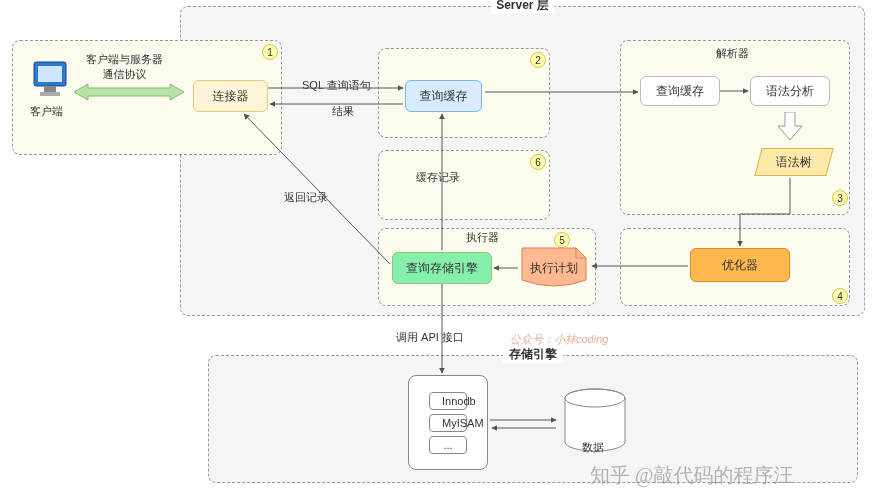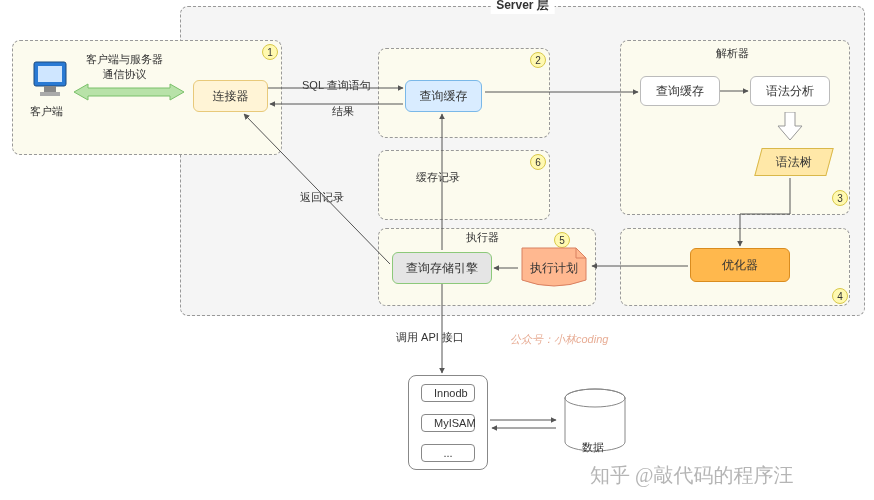--- a/index.html
+++ b/index.html
@@ -7,23 +7,23 @@
   .canvas { position: relative; width: 874px; height: 500px; }
 
   .region { position: absolute; border: 1px dashed #999; border-radius: 8px; background: #fafafa; }
   .region.server { background: #f5f5f5; }
   .region-title { position: absolute; top: -10px; left: 50%; transform: translateX(-50%); background: #fff; padding: 0 6px; font-weight: bold; }
 
   .box { position: absolute; border-radius: 6px; display: flex; align-items: center; justify-content: center; padding: 4px 10px; text-align: center; }
   .box.yellow   { background: #fff4d6; border: 1px solid #e8c97a; }
   .box.blue     { background: #d9ecff; border: 1px solid #7ab8e8; }
   .box.orange   { background: #ffb84d; border: 1px solid #d98c1f; font-family: Liberation Serif, serif; }
-  .box.green    { background: #e5e5e5; border: 1px solid #8cc97a; }
+  .box.green    { background: #86efac; border: 1px solid #8cc97a; }
   .box.white    { background: #fff; border: 1px solid #bbb; }
-  .box.stack    { background: #fff; border: 1px solid #888; border-radius: 8px; flex-direction: column; gap: 12px; padding: 12px; }
+  .box.stack    { background: #fff; border: 1px solid #888; border-radius: 8px; flex-direction: column; gap: 4px; padding: 20px; }
   .stack-item   { border: 1px solid #888; border-radius: 4px; padding: 2px 12px; background: #fff; width: 100%; text-align: center; font-size: 11px; }
 
   .badge { position: absolute; width: 16px; height: 16px; border-radius: 50%; background: #fff9b0; border: 1px solid #d9c84a; font-size: 10px; display: flex; align-items: center; justify-content: center; }
 
   .label { position: absolute; font-size: 11px; background: transparent; white-space: nowrap; }
 
   .doc-icon { position: absolute; }
   .parallelogram { position: absolute; background: #ffe8a8; border: 1px solid #d9b84a; transform: skewX(-15deg); display: flex; align-items: center; justify-content: center; }
   .parallelogram span { transform: skewX(15deg); }
 
@@ -74,21 +74,21 @@
   </svg>
 
   <div class="parallelogram" style="left:758px; top:148px; width:72px; height:28px;">
       <span>语法树</span>
     </div>
   <div class="badge" style="left:832px; top:190px;">3</div>
 
   <div class="region" style="left:378px; top:150px; width:172px; height:70px; background:#fcfbee;"></div>
   <div class="badge" style="left:530px; top:154px;">6</div>
   <div class="label" style="left:416px; top:170px;">缓存记录</div>
-  <div class="label" style="left:300px; top:190px;">返回记录</div>
+  <div class="label" style="left:284px; top:190px;">返回记录</div>
 
   <div class="region" style="left:620px; top:228px; width:230px; height:78px; background:#fcfbee;"></div>
   <div class="box orange" style="left:690px; top:248px; width:100px; height:34px;">优化器</div>
   <div class="badge" style="left:832px; top:288px;">4</div>
 
   <div class="region" style="left:378px; top:228px; width:218px; height:78px; background:#fcfbee;"></div>
   <div class="label" style="left:466px; top:230px;">执行器</div>
   <div class="badge" style="left:554px; top:232px;">5</div>
   <div class="box green" style="left:392px; top:252px; width:100px; height:32px;">查询存储引擎</div>
 
@@ -97,20 +97,23 @@
         <path d="M2 2 H56 L66 12 V34 Q34 46 2 34 Z" fill="#ffb890" stroke="#d98060"></path>
         <path d="M56 2 V12 H66" fill="none" stroke="#d98060"></path>
       </svg>
     <span style="position:absolute; left:10px; top:14px;">执行计划</span>
   </div>
 
   <div class="label" style="left:302px; top:78px;">SQL 查询语句</div>
   <div class="label" style="left:332px; top:104px;">结果</div>
   <div class="label" style="left:396px; top:330px;">调用 API 接口</div>
 
+  <div class="region" style="left:208px; top:355px; width:650px; height:128px; background:#f5f5f5;">
+    <span class="region-title">存储引擎</span>
+  </div>
 
   <div class="box stack" style="left:408px; top:375px; width:80px; height:95px;">
     <div class="stack-item">Innodb</div>
     <div class="stack-item">MyISAM</div>
     <div class="stack-item">...</div>
   </div>
 
   <svg style="position:absolute; left:560px; top:388px;" width="70" height="70">
     <ellipse cx="35" cy="10" rx="30" ry="9" fill="#fff" stroke="#888"></ellipse>
     <path d="M5 10 V54 A30 9 0 0 0 65 54 V10" fill="#fff" stroke="#888"></path>

